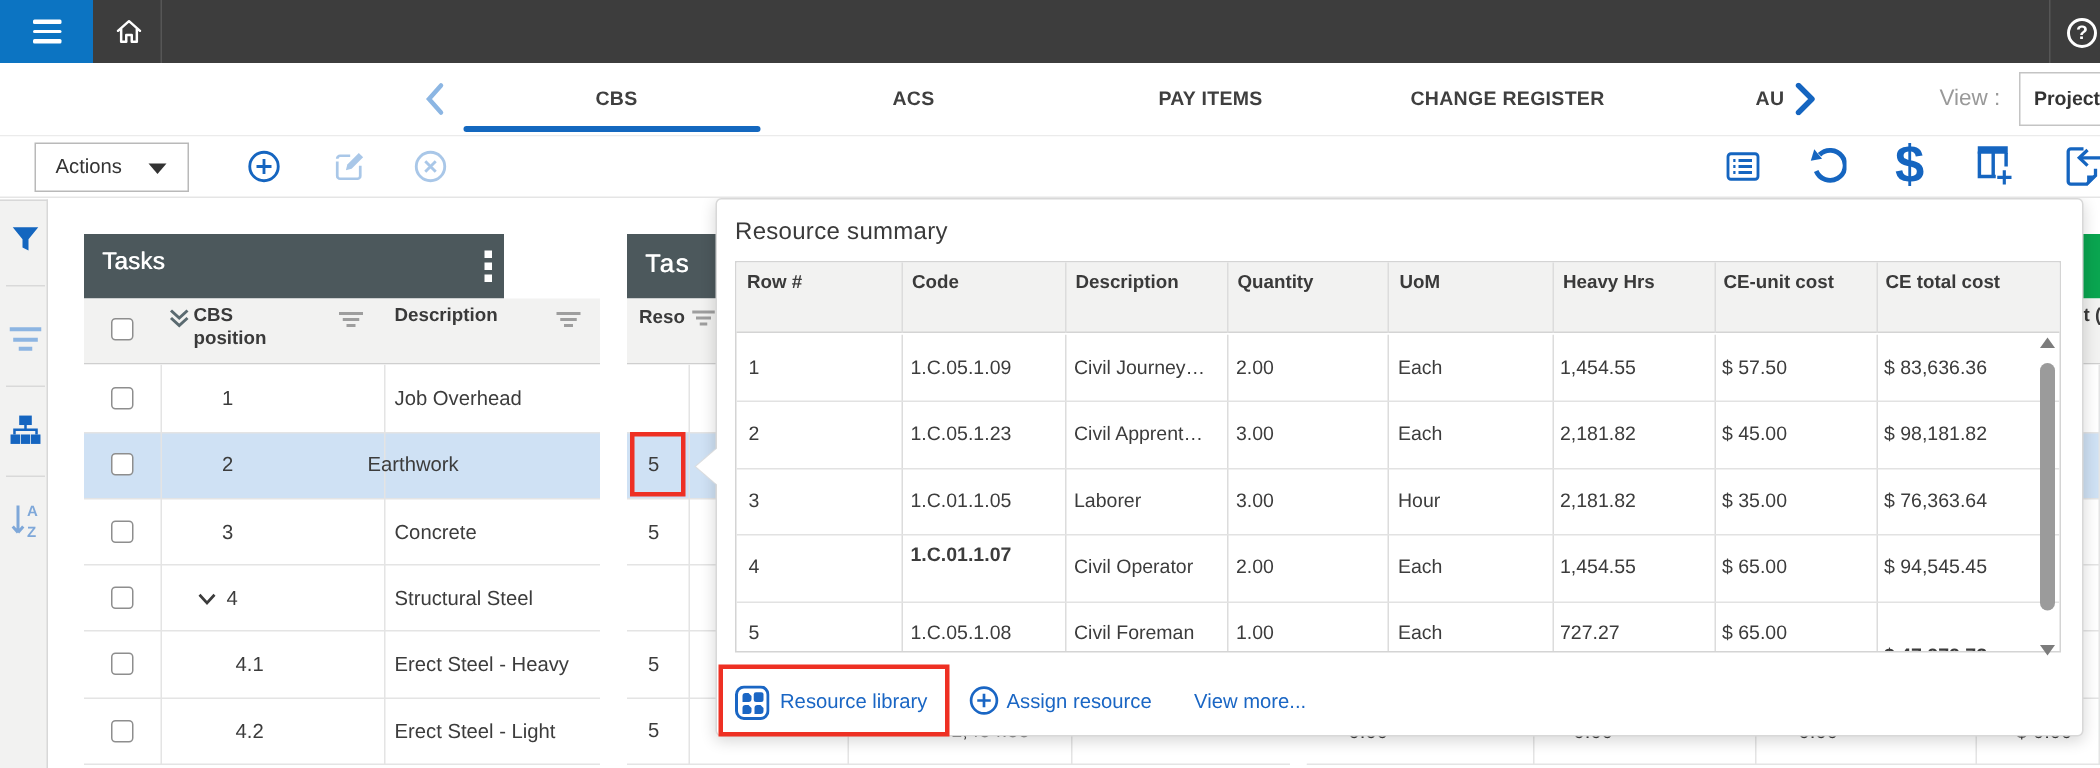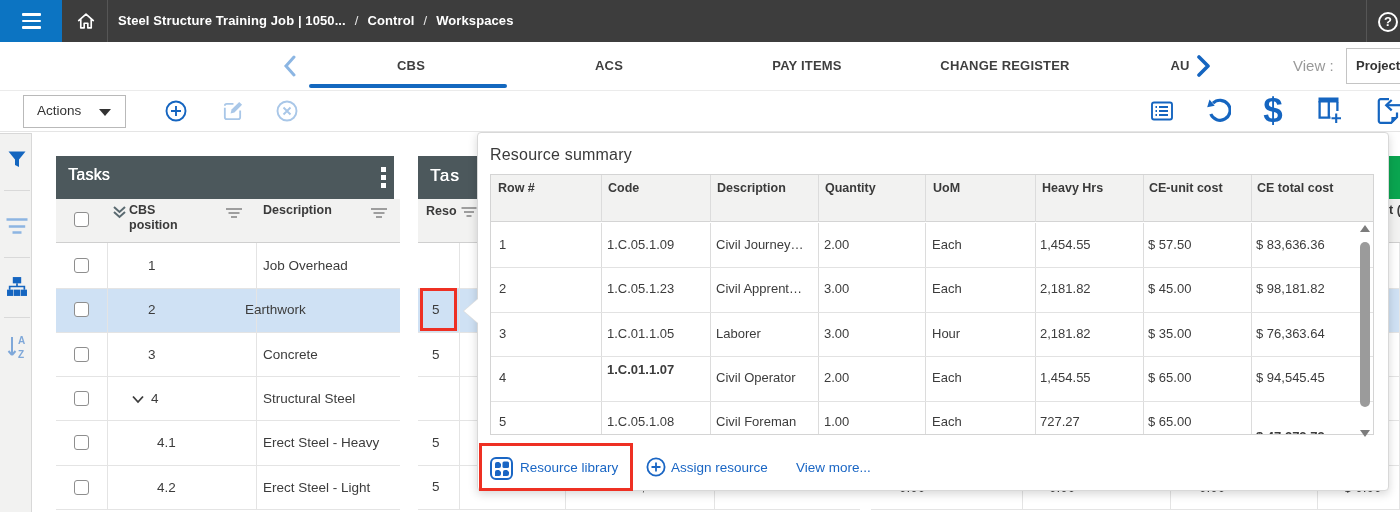--- a/index.html
+++ b/index.html
@@ -123,21 +123,21 @@
     <div class="vline" style="left:151px; height:267px;"></div>
     <div class="vline" style="left:299px; height:267px;"></div>
     <div class="vline" style="left:446px; height:267px;"></div>
     <div class="vline" style="left:528px; height:267px;"></div>
     <div class="cell" style="left:28px; top:237px;">0.00</div>
     <div class="cell" style="left:178px; top:237px;">0.00</div>
     <div class="cell" style="left:328px; top:237px;">0.00</div>
     <div class="cell" style="left:473px; top:237px;">$ 0.00</div>
   </div>
 
-  <div class="panelhead" style="left:56px; width:338px;">
+  <div class="panelhead" style="left:56px; width:280px;">
     <div class="t">Tasks</div>
     <div style="position:absolute; right:8px; top:11px; width:5px; height:21px;">
       <div style="position:absolute; top:0; width:5px; height:5px; background:#fff;"></div>
       <div style="position:absolute; top:8px; width:5px; height:5px; background:#fff;"></div>
       <div style="position:absolute; top:16px; width:5px; height:5px; background:#fff;"></div>
     </div>
   </div>
   <div class="colhead" style="left:56px; width:344px;">
     <div class="cbox" style="left:18px; top:13px;"></div>
     <svg style="position:absolute; left:56px; top:6px;" width="15" height="15" viewBox="0 0 15 15">
@@ -297,21 +297,20 @@
   <div id="topbar">
     <div id="bluebox">
       <div class="hbar" style="top:13px;"></div>
       <div class="hbar" style="top:19.5px;"></div>
       <div class="hbar" style="top:26px;"></div>
     </div>
     <svg style="position:absolute; left:75px; top:10px;" width="22" height="22" viewBox="0 0 24 24">
       <path d="M4 11.5 L12 4.5 L20 11.5 M6.3 10 V19.5 H10 V14.5 H14 V19.5 H17.7 V10" fill="none" stroke="#fff" stroke-width="1.8" stroke-linecap="round" stroke-linejoin="round"></path>
     </svg>
     <div id="tb-sep1"></div>
-    <div id="crumbs">Steel Structure Training Job | 1050...<span class="sl">/</span>Control<span class="sl">/</span>Workspaces</div>
     <div id="tb-sep2"></div>
     <div id="qmark">?</div>
   </div>
 
   <div id="tabbar">
     <svg style="position:absolute; left:282px; top:13px;" width="16" height="22" viewBox="0 0 16 22">
         <path d="M12 2 L4 11 L12 20" fill="none" stroke="#8cb6e3" stroke-width="3" stroke-linecap="round"></path>
       </svg>
     <div class="tab" style="left:312px; width:198px;">CBS</div>
     <div class="tab" style="left:510px; width:198px;">ACS</div>

